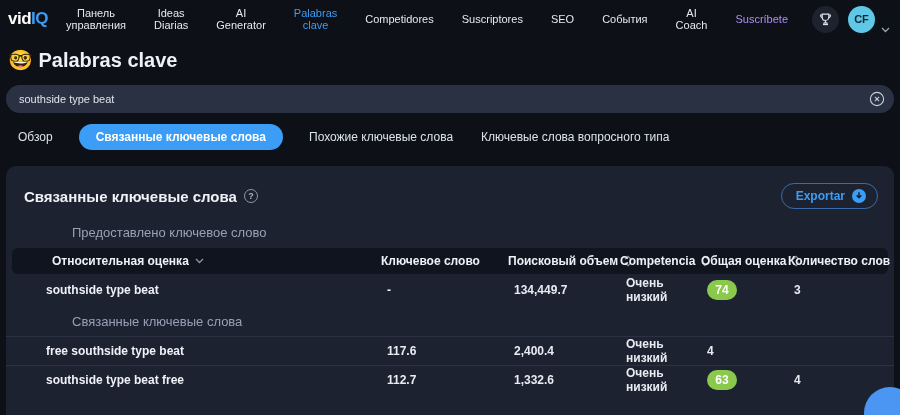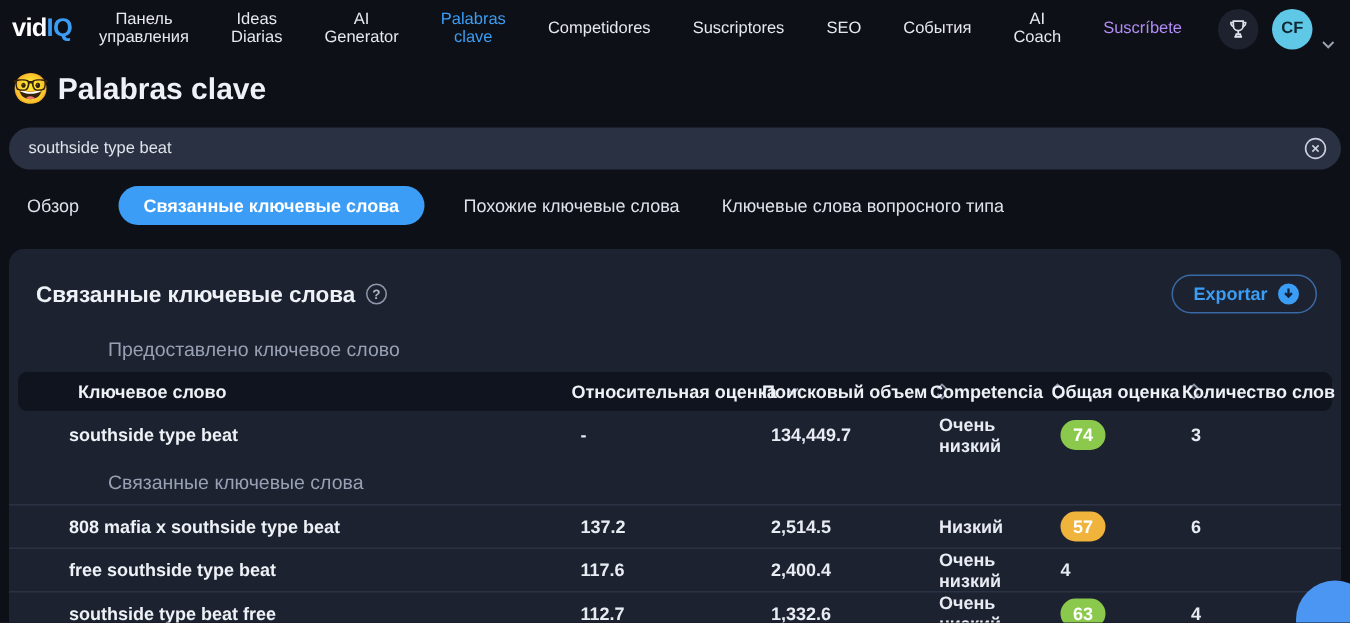--- a/index.html
+++ b/index.html
@@ -198,29 +198,29 @@
           </svg>
         </span>
       </button>
     </div>
 
     <div class="subsec">Предоставлено ключевое слово</div>
 
     <div class="thead grid-row" id="thead">
         <div><span class="checkbox"></span></div>
         <div class="th">
-          <span>Ключевое слово</span>
-        </div>
-        <div class="th">
           <span>Относительная оценка</span>
           <span>
             <svg width="9" height="6" viewBox="0 0 9 6" fill="none" stroke="#8a93a6" stroke-width="1.3">
               <path d="M1 1l3.5 3.5L8 1"></path>
             </svg>
           </span>
+        </div>
+        <div class="th">
+          <span>Ключевое слово</span>
         </div>
         <div class="th">
           <span>Поисковый объем</span>
           <span>
             <svg width="8" height="12" viewBox="0 0 8 12" fill="none" stroke="#8a93a6" stroke-width="1.3">
               <path d="M1 4.3L4 1.4l3 2.9"></path>
               <path d="M1 7.7l3 2.9 3-2.9"></path>
             </svg>
           </span>
         </div>
@@ -257,29 +257,20 @@
           <div><span class="badge" style="background: rgb(139, 201, 77);">74</span></div>
           <div class="num">3</div>
         </div>
       </div>
 
     <div class="subsec second">Связанные ключевые слова</div>
 
     <div id="related-rows" class="related">
         <div class="trow grid-row">
           <div><span class="checkbox"></span></div>
-          <div class="kw">808 mafia x southside type beat</div>
-          <div class="num">137.2</div>
-          <div class="num">2,514.5</div>
-          <div class="num">Низкий</div>
-          <div><span class="badge" style="background: rgb(240, 180, 60);">57</span></div>
-          <div class="num">6</div>
-        </div>
-        <div class="trow grid-row">
-          <div><span class="checkbox"></span></div>
           <div class="kw">free southside type beat</div>
           <div class="num">117.6</div>
           <div class="num">2,400.4</div>
           <div class="num">Очень низкий</div>
           <div class="num">4</div>
         </div>
         <div class="trow grid-row">
           <div><span class="checkbox"></span></div>
           <div class="kw">southside type beat free</div>
           <div class="num">112.7</div>

